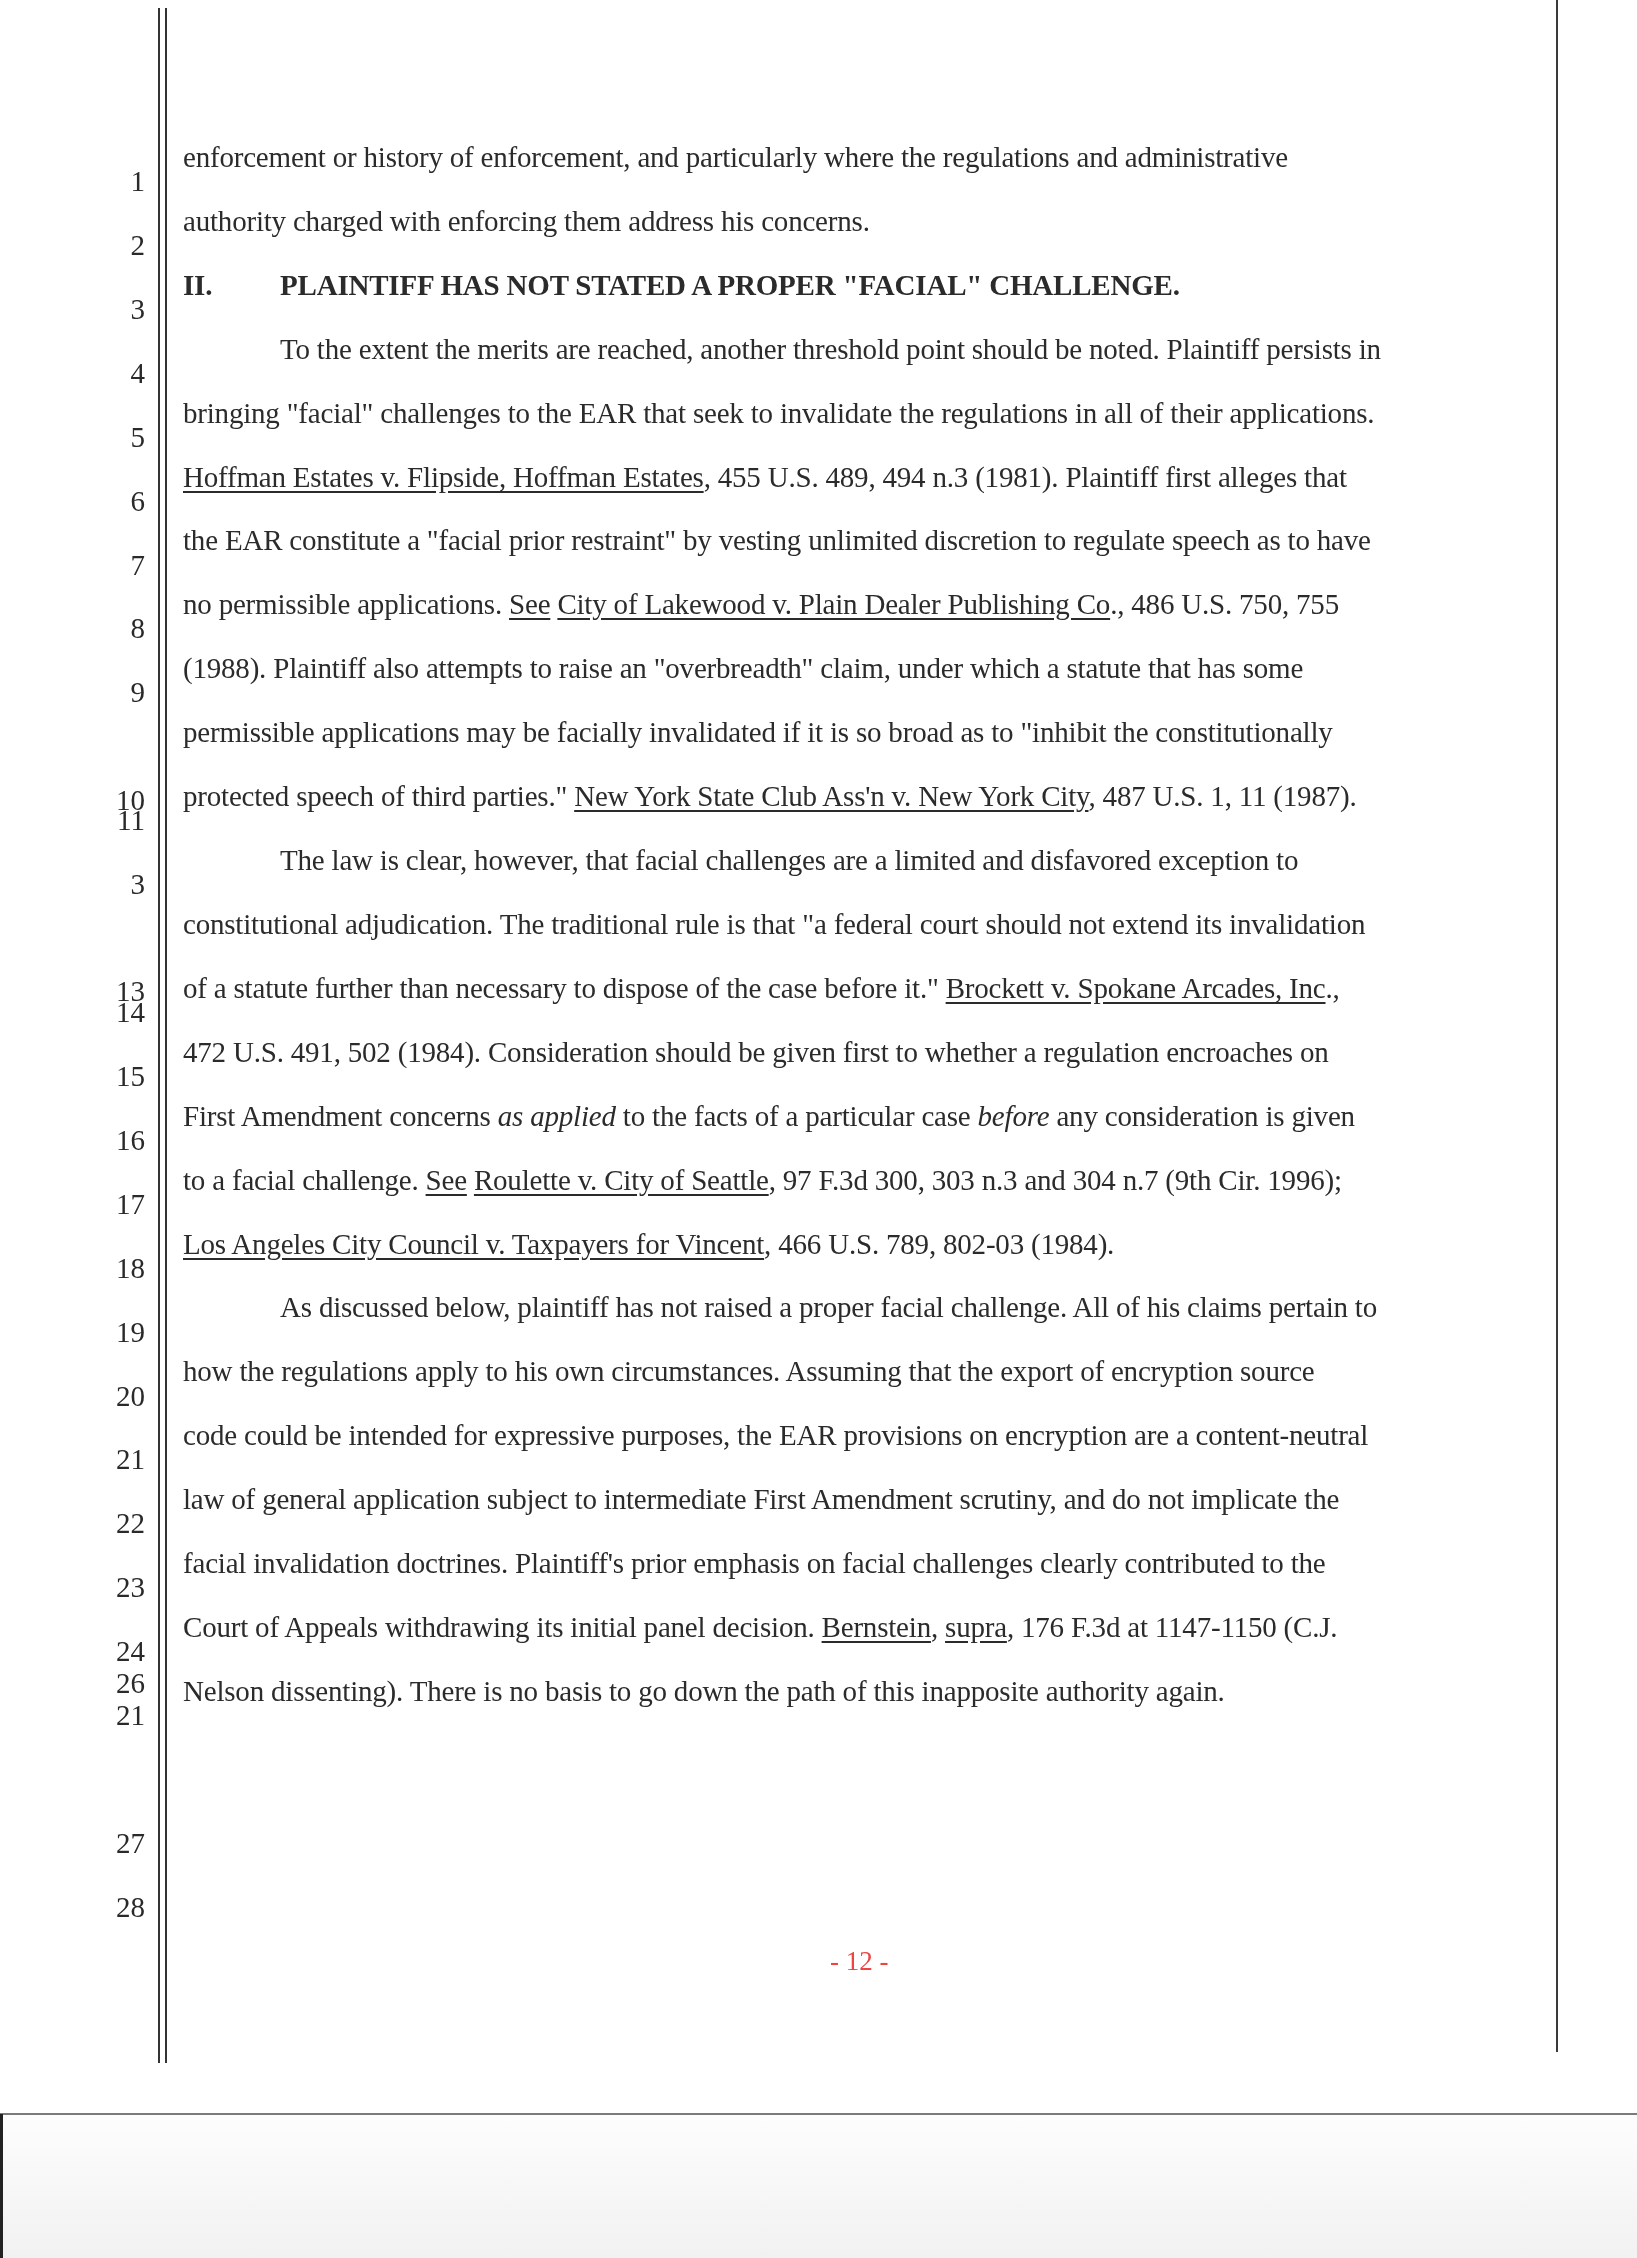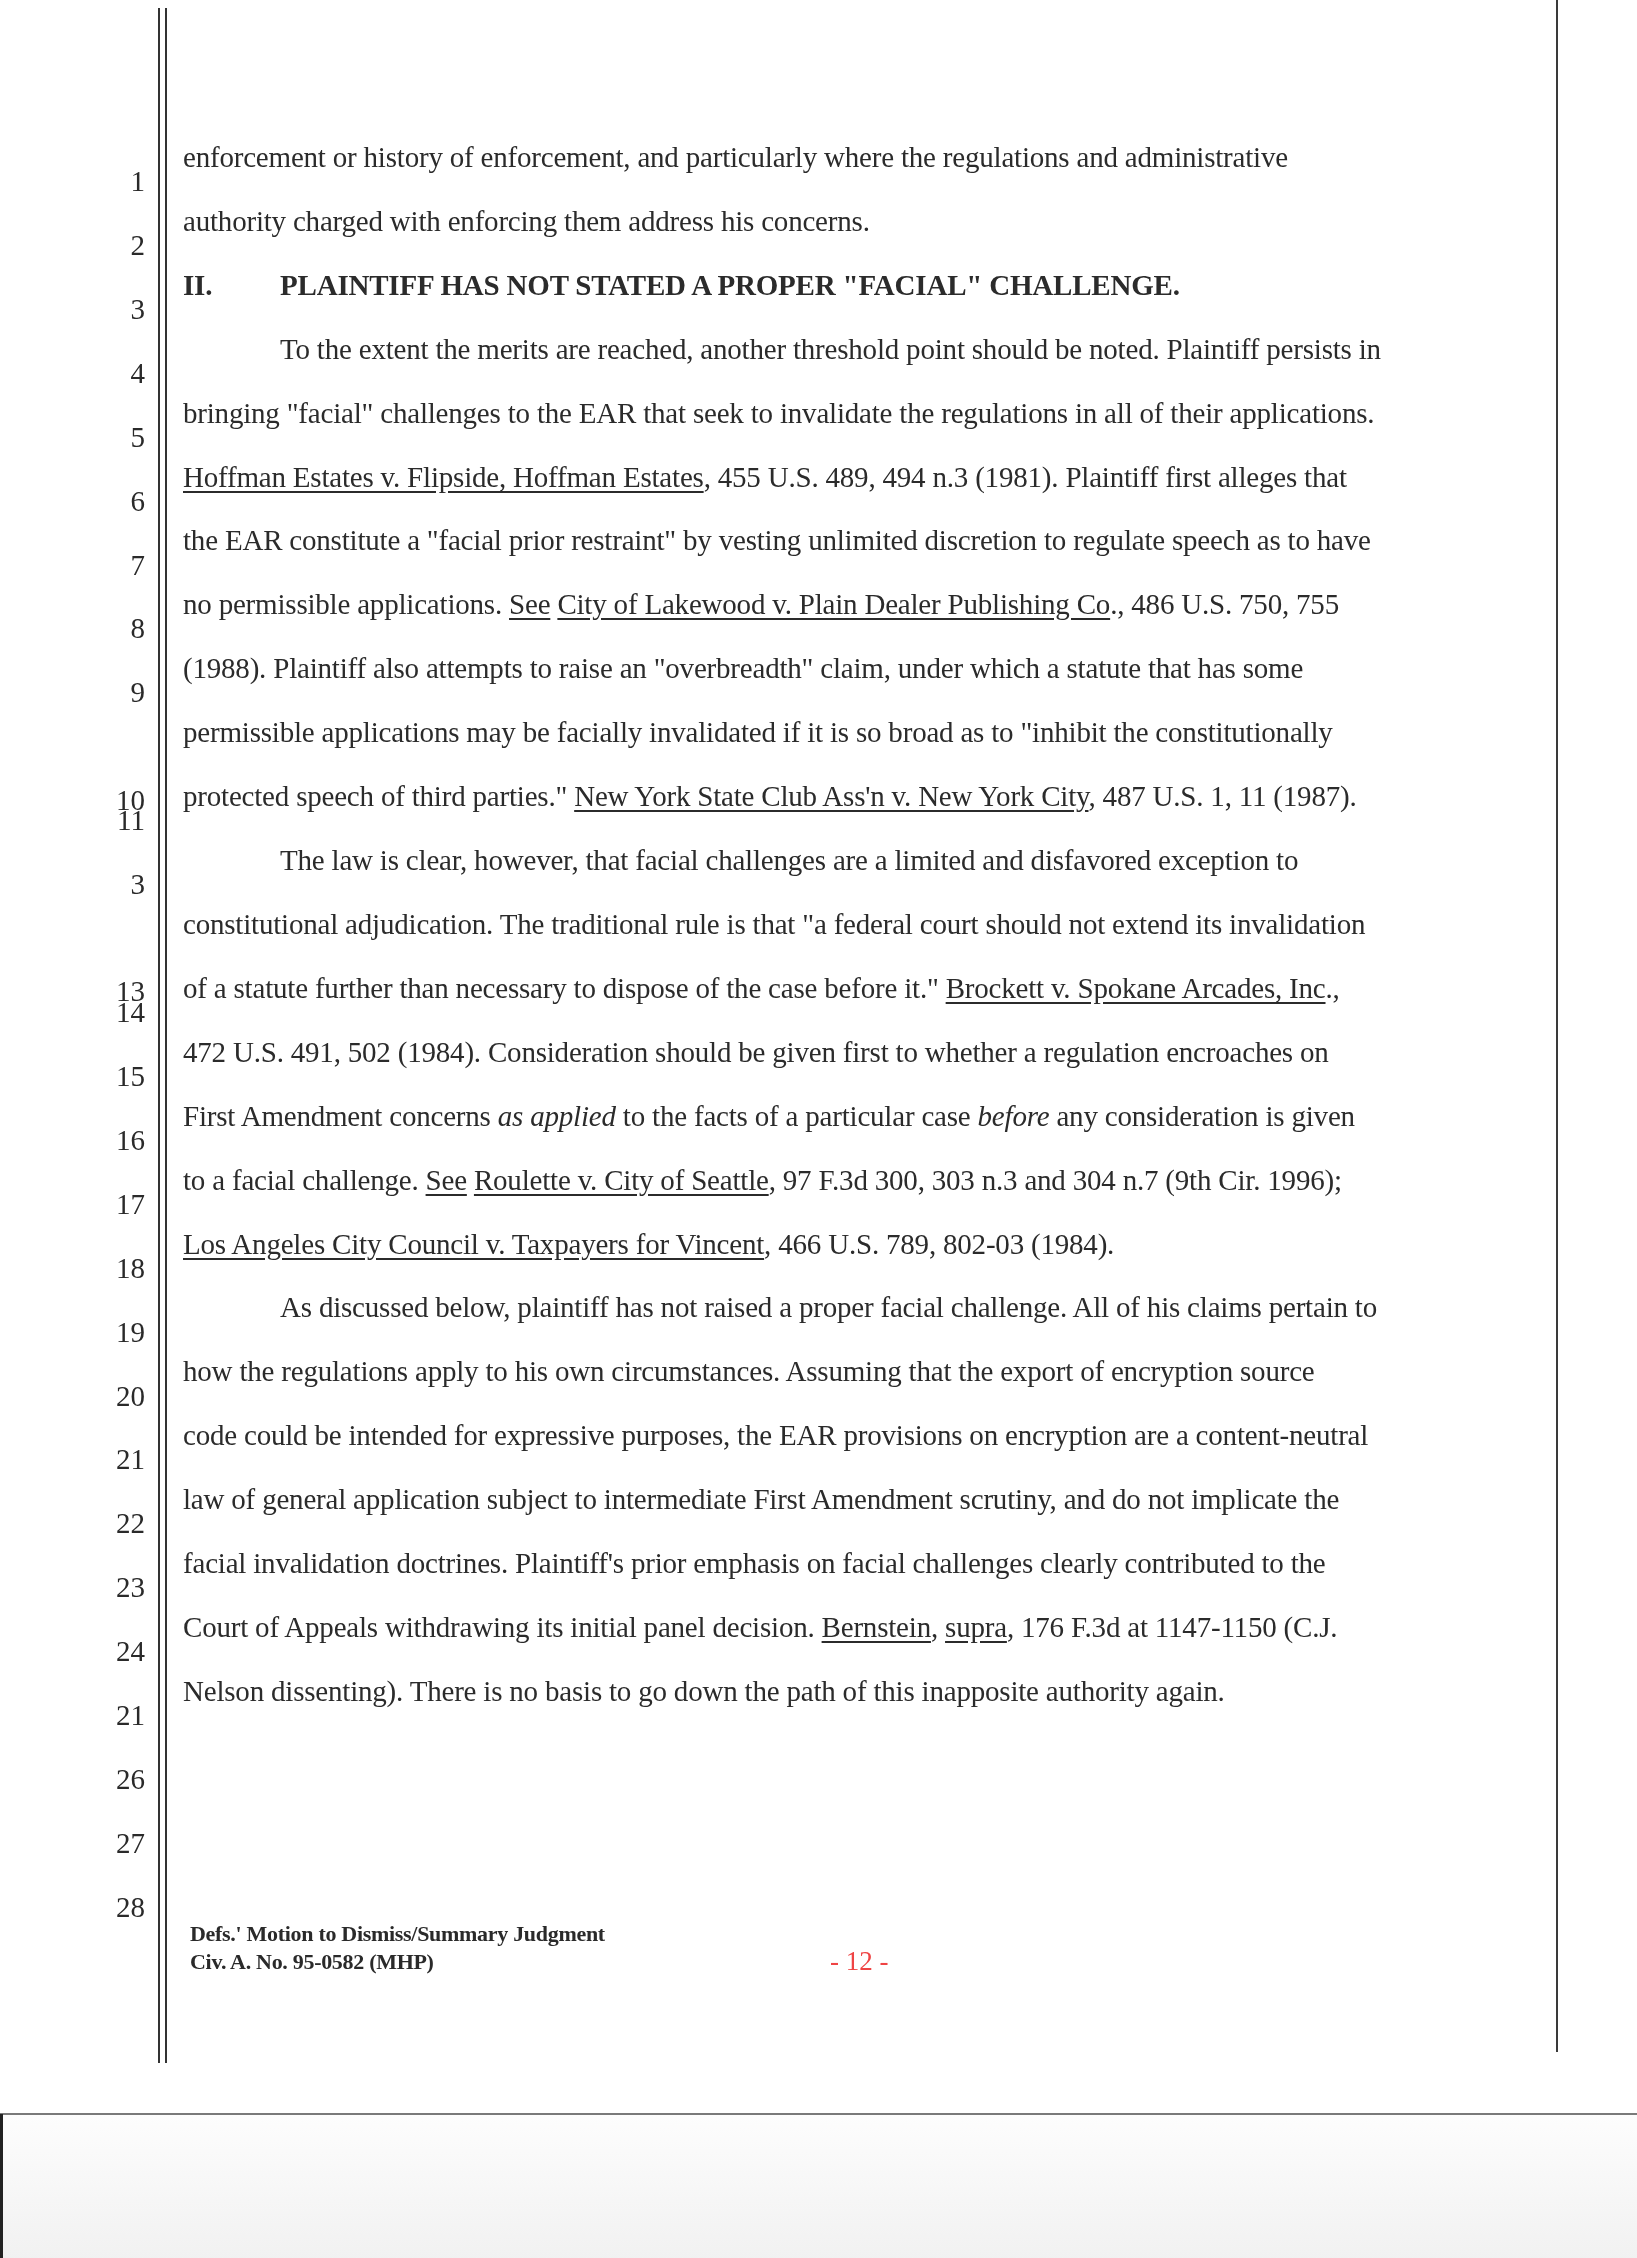--- a/index.html
+++ b/index.html
@@ -67,21 +67,21 @@
       <div class="linenum" style="top: 1125px;">16</div>
       <div class="linenum" style="top: 1189px;">17</div>
       <div class="linenum" style="top: 1253px;">18</div>
       <div class="linenum" style="top: 1317px;">19</div>
       <div class="linenum" style="top: 1381px;">20</div>
       <div class="linenum" style="top: 1444px;">21</div>
       <div class="linenum" style="top: 1508px;">22</div>
       <div class="linenum" style="top: 1572px;">23</div>
       <div class="linenum" style="top: 1636px;">24</div>
       <div class="linenum" style="top: 1700px;">21</div>
-      <div class="linenum" style="top: 1764px; text-align: right;">26</div>
+      <div class="linenum" style="top: 1668px; text-align: right;">26</div>
       <div class="linenum" style="top: 1828px;">27</div>
       <div class="linenum" style="top: 1892px;">28</div>
     </div>
   <div id="body-lines">
       <div class="line" style="top: 141px;"><span>enforcement or history of enforcement, and particularly where the regulations and administrative</span></div>
       <div class="line" style="top: 205px;"><span>authority charged with enforcing them address his concerns.</span></div>
       <div class="line heading" style="top: 269px;"><span class="num">II.</span><span>PLAINTIFF HAS NOT STATED A PROPER "FACIAL" CHALLENGE.</span></div>
       <div class="line indent" style="top: 333px;"><span>To the extent the merits are reached, another threshold point should be noted.  Plaintiff persists in</span></div>
       <div class="line" style="top: 397px;"><span>bringing "facial" challenges to the EAR that seek to invalidate the regulations in all of their applications.</span></div>
       <div class="line" style="top: 461px;"><u>Hoffman Estates v. Flipside, Hoffman Estates</u><span>, 455 U.S. 489, 494 n.3 (1981).  Plaintiff first alleges that</span></div>
@@ -99,22 +99,18 @@
       <div class="line" style="top: 1228px;"><u>Los Angeles City Council v. Taxpayers for Vincent</u><span>, 466 U.S. 789, 802-03 (1984).</span></div>
       <div class="line indent" style="top: 1291px;"><span>As discussed below, plaintiff has not raised a proper facial challenge.  All of his claims pertain to</span></div>
       <div class="line" style="top: 1355px;"><span>how the regulations apply to his own circumstances.  Assuming that the export of encryption source</span></div>
       <div class="line" style="top: 1419px;"><span>code could be intended for expressive purposes, the EAR provisions on encryption are a content-neutral</span></div>
       <div class="line" style="top: 1483px;"><span>law of general application subject to intermediate First Amendment scrutiny, and do not implicate the</span></div>
       <div class="line" style="top: 1547px;"><span>facial invalidation doctrines.  Plaintiff's prior emphasis on facial challenges clearly contributed to the</span></div>
       <div class="line" style="top: 1611px;"><span>Court of Appeals withdrawing its initial panel decision.  </span><u>Bernstein</u><span>, </span><u>supra</u><span>, 176 F.3d at 1147-1150 (C.J.</span></div>
       <div class="line" style="top: 1675px;"><span>Nelson dissenting).  There is no basis to go down the path of this inapposite authority again.</span></div>
     </div>
 
-  <div class="footer-left">
-    <div>Defs.' Motion to Dismiss/Summary Judgment</div>
-    <div>Civ. A. No. 95-0582 (MHP)</div>
-  </div>
   <div class="footer-page">- 12 -</div>
 </div>
 
 <div class="scanner-bed"></div>
 <div class="scanner-edge"></div>
 
 
 </body></html>

